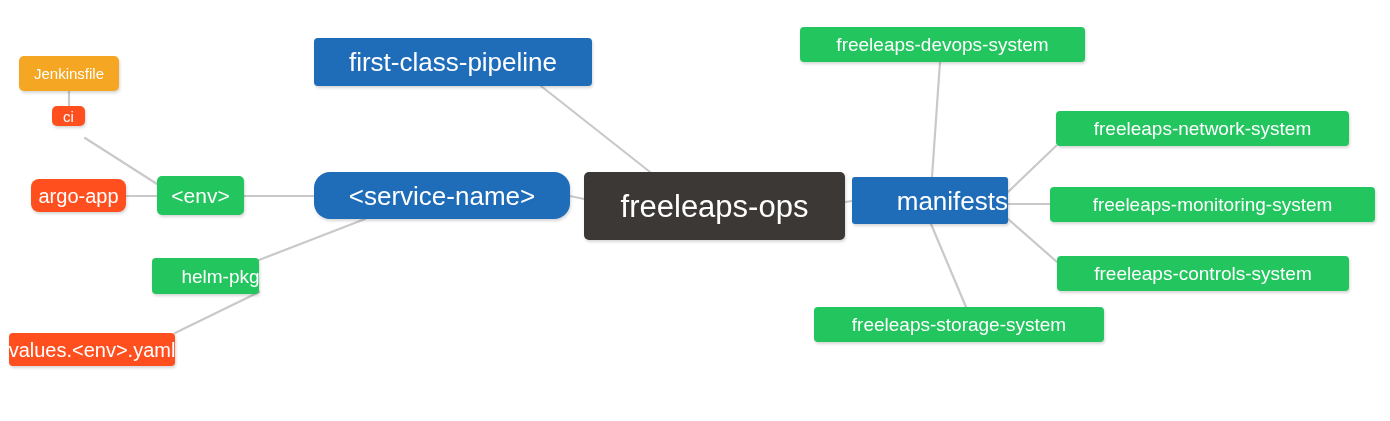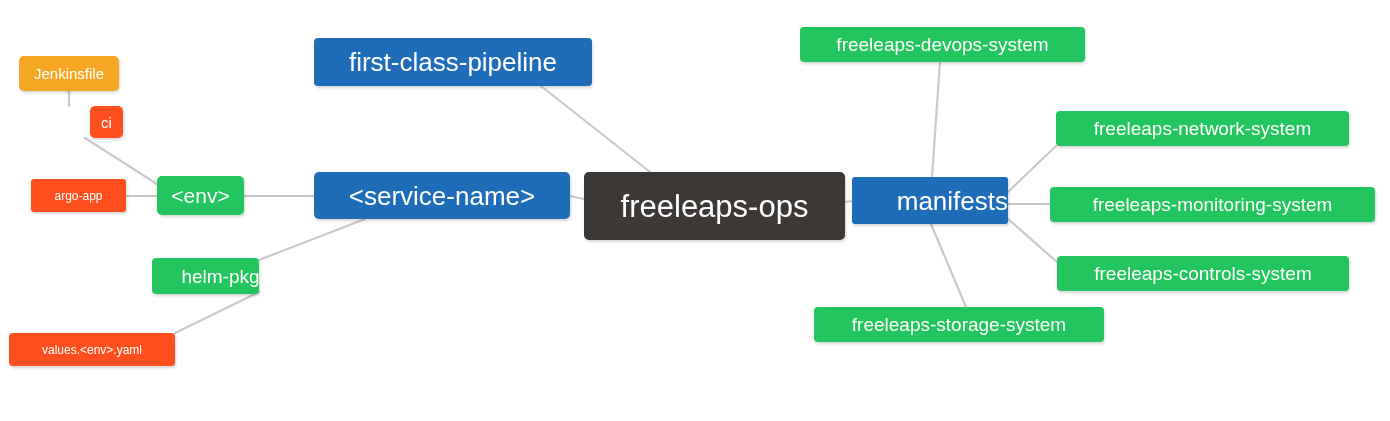--- a/index.html
+++ b/index.html
@@ -59,39 +59,39 @@
       <line x1="932" y1="177" x2="940" y2="62" stroke="#c9c9c9" stroke-width="2.2" stroke-linecap="round"></line>
       <line x1="1008" y1="192" x2="1056" y2="146" stroke="#c9c9c9" stroke-width="2.2" stroke-linecap="round"></line>
       <line x1="1008" y1="204" x2="1050" y2="204" stroke="#c9c9c9" stroke-width="2.2" stroke-linecap="round"></line>
       <line x1="1008" y1="219" x2="1057" y2="262" stroke="#c9c9c9" stroke-width="2.2" stroke-linecap="round"></line>
       <line x1="931" y1="224" x2="966" y2="307" stroke="#c9c9c9" stroke-width="2.2" stroke-linecap="round"></line>
     </svg>
   <div id="node-layer">
       <div class="node" style="left: 19px; top: 24px; width: 100px; height: 35px; background: rgb(245, 166, 35); font-size: 15px; border-radius: 5px; margin-top: 32px;">
         <span class="node-label">Jenkinsfile</span>
       </div>
-      <div class="node" style="left: 52px; top: 106px; width: 33px; height: 32px; background: rgb(255, 79, 31); font-size: 15px; border-radius: 5px; margin-left: 38px;">
+      <div class="node" style="left: 52px; top: 106px; width: 33px; height: 20px; background: rgb(255, 79, 31); font-size: 15px; border-radius: 5px;">
         <span class="node-label">ci</span>
       </div>
-      <div class="node" style="left: 31px; top: 179px; width: 95px; height: 33px; background: rgb(255, 79, 31); font-size: 12px; border-radius: 3px;">
+      <div class="node" style="left: 31px; top: 179px; width: 95px; height: 33px; background: rgb(255, 79, 31); font-size: 20px; border-radius: 8px;">
         <span class="node-label">argo-app</span>
       </div>
       <div class="node" style="left: 157px; top: 176px; width: 87px; height: 39px; background: rgb(34, 197, 94); font-size: 21px; border-radius: 5px;">
         <span class="node-label">&lt;env&gt;</span>
       </div>
       <div class="node" style="left: 152px; top: 258px; width: 107px; height: 36px; background: rgb(34, 197, 94); font-size: 19px; border-radius: 4px; padding-left: 30px;">
         <span class="node-label">helm-pkg</span>
       </div>
-      <div class="node" style="left: 9px; top: 333px; width: 166px; height: 33px; background: rgb(255, 79, 31); font-size: 12px; border-radius: 4px;">
+      <div class="node" style="left: 9px; top: 333px; width: 166px; height: 33px; background: rgb(255, 79, 31); font-size: 20px; border-radius: 4px;">
         <span class="node-label">values.&lt;env&gt;.yaml</span>
       </div>
       <div class="node" style="left: 314px; top: 38px; width: 278px; height: 48px; background: rgb(31, 108, 184); font-size: 26px; border-radius: 4px;">
         <span class="node-label">first-class-pipeline</span>
       </div>
-      <div class="node" style="left: 314px; top: 172px; width: 256px; height: 47px; background: rgb(31, 108, 184); font-size: 26px; border-radius: 5px;">
+      <div class="node" style="left: 314px; top: 172px; width: 256px; height: 47px; background: rgb(31, 108, 184); font-size: 26px; border-radius: 16px;">
         <span class="node-label">&lt;service-name&gt;</span>
       </div>
       <div class="node" style="left: 584px; top: 172px; width: 261px; height: 68px; background: rgb(60, 56, 53); font-size: 31px; border-radius: 5px;">
         <span class="node-label">freeleaps-ops</span>
       </div>
       <div class="node" style="left: 852px; top: 177px; width: 156px; height: 47px; background: rgb(31, 108, 184); font-size: 26px; border-radius: 3px; justify-content: flex-end;">
         <span class="node-label">manifests</span>
       </div>
       <div class="node" style="left: 800px; top: 27px; width: 285px; height: 35px; background: rgb(34, 197, 94); font-size: 19px; border-radius: 4px; align-items: center;">
         <span class="node-label">freeleaps-devops-system</span>

